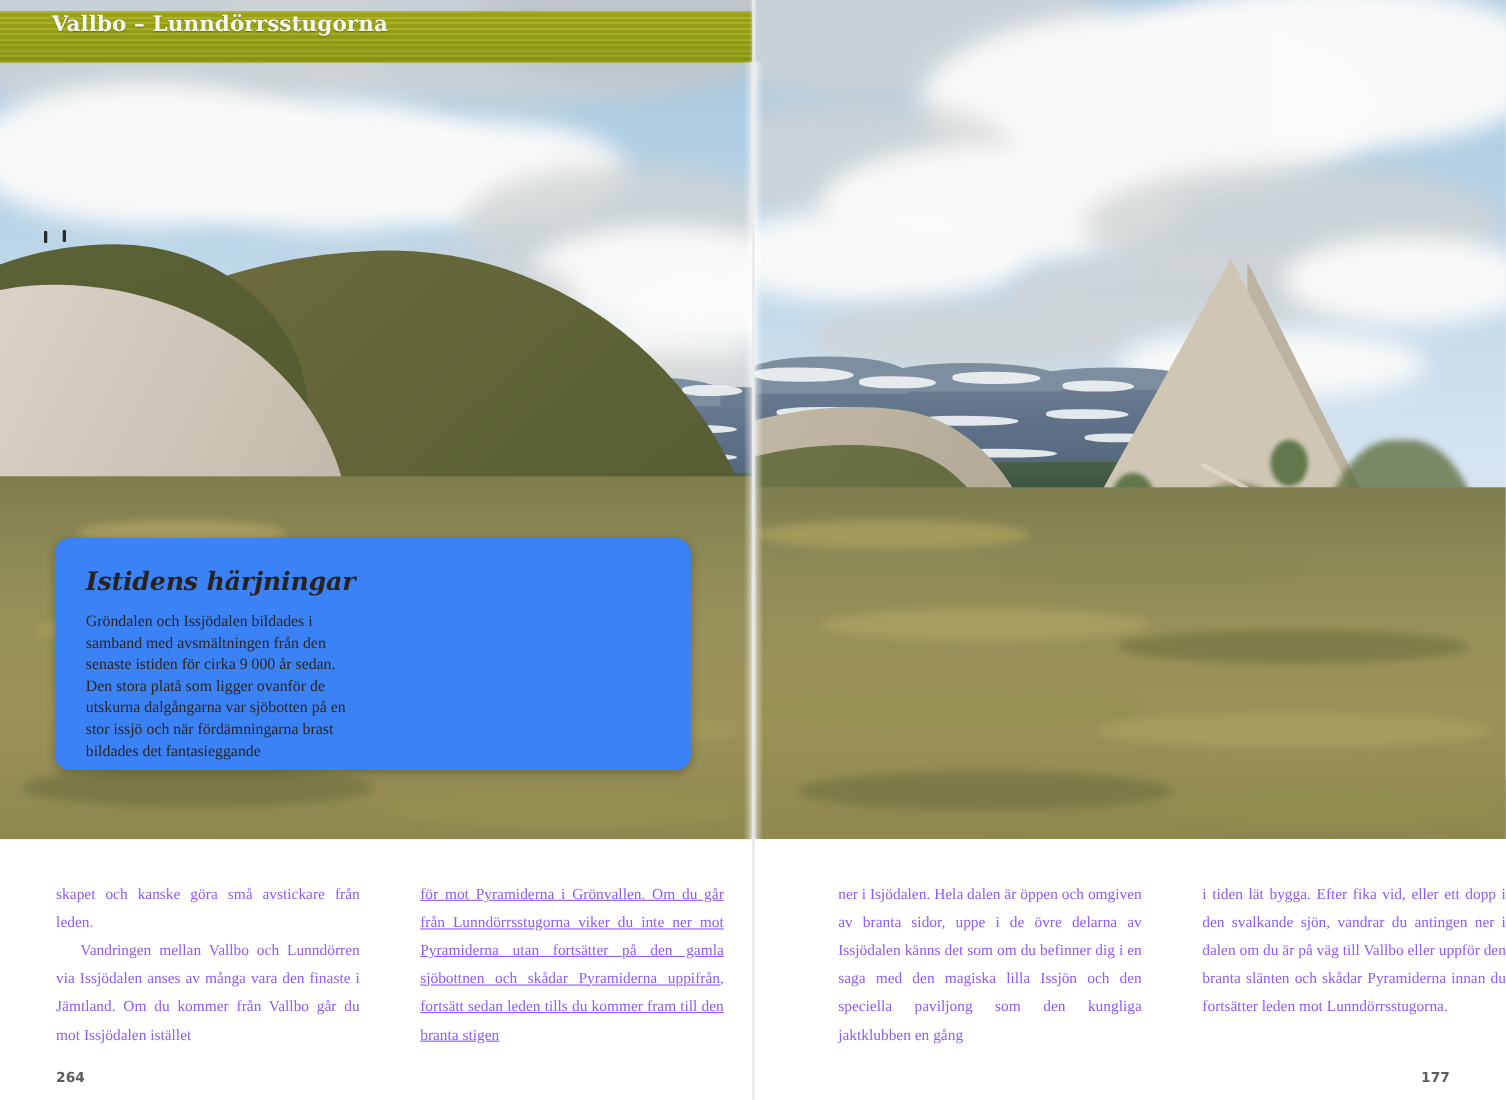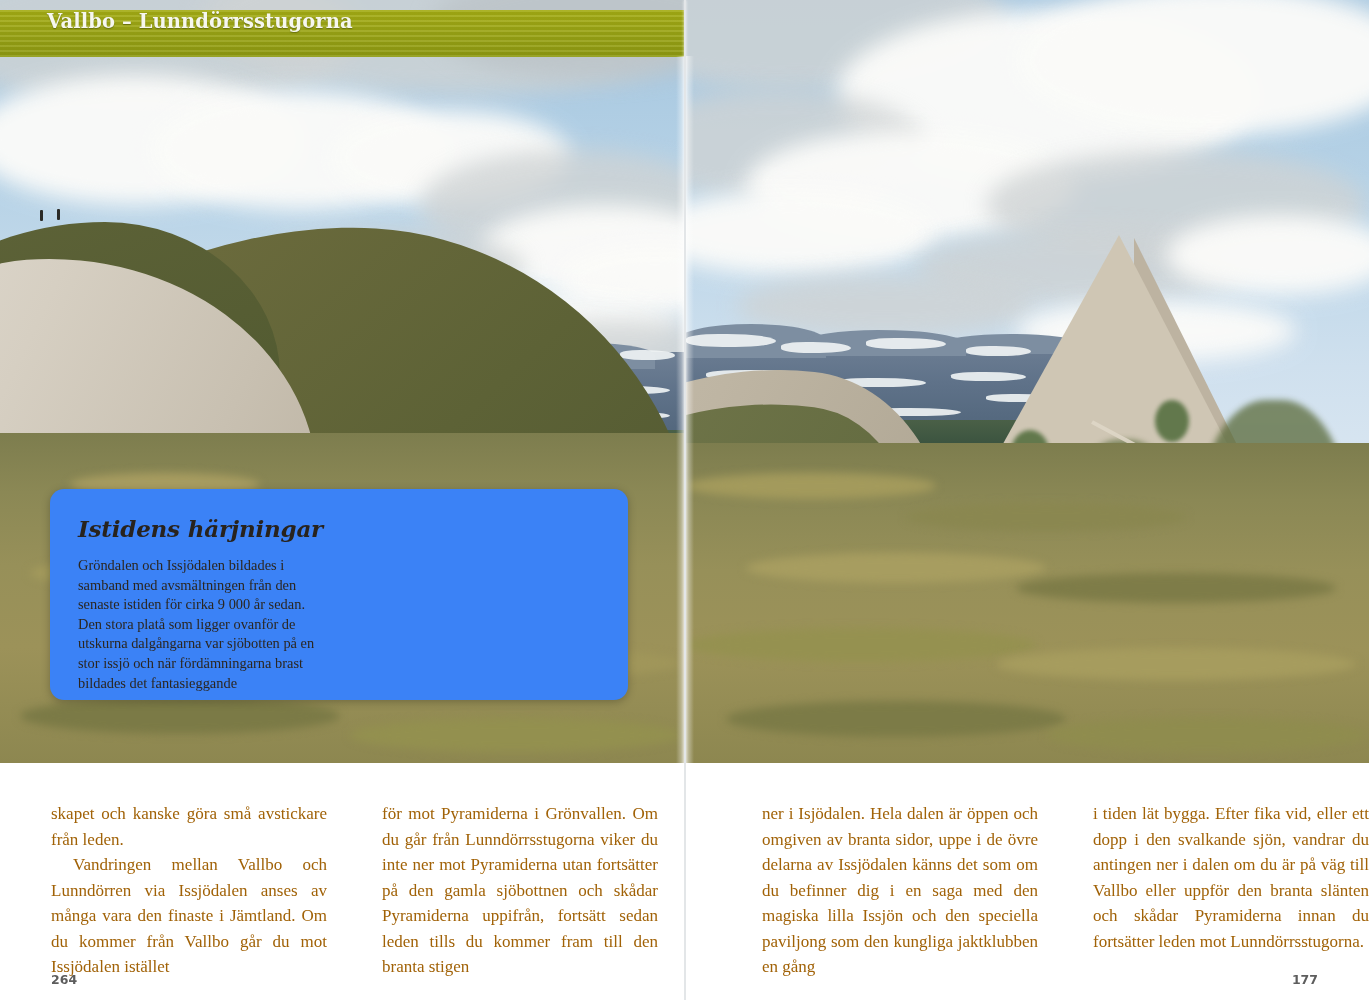--- a/index.html
+++ b/index.html
@@ -306,28 +306,28 @@
   }
   .text-cols {
     position: absolute;
     left: 0; top: 38px;
     width: 1369px;
     display: flex;
   }
   .text-col {
     width: 283px;
     font-family: "Liberation Serif", serif;
-    font-size: 17px;
+    font-size: 14px;
     line-height: 25.5px;
-    color: #a16207;
+    color: #8b5cf6;
     text-align: justify;
     hyphens: none;
   }
   .col-1 { margin-left: 51px; }
-  .col-2 { margin-left: 55px; }
+  .col-2 { margin-left: 55px; text-decoration: underline; }
   .col-3 { margin-left: 104px; }
   .col-4 { margin-left: 55px; }
   .text-col p { margin: 0; }
   .text-col p + p { text-indent: 22px; }
 
   .folio {
     position: absolute;
     bottom: 13px;
     font-family: "DejaVu Sans", sans-serif;
     font-size: 12.5px;

